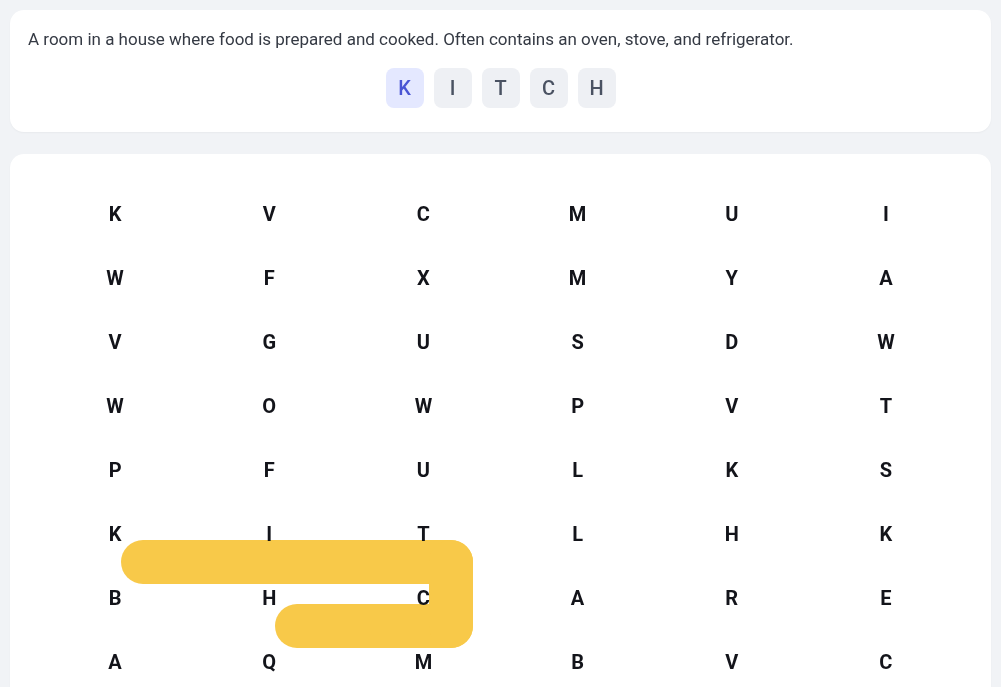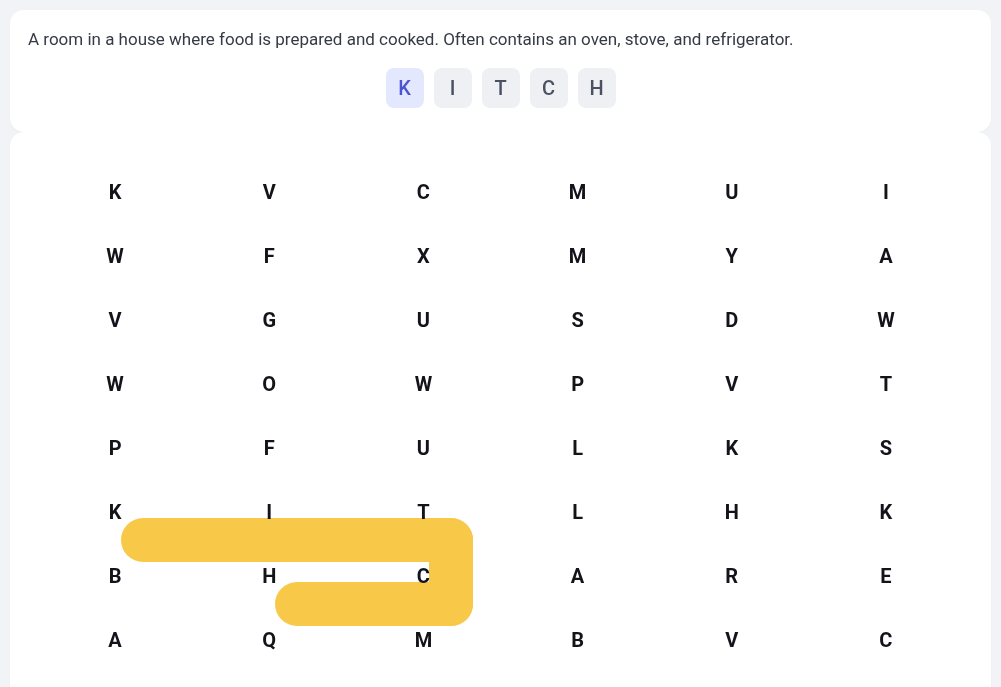--- a/index.html
+++ b/index.html
@@ -7,20 +7,21 @@
     font-family: -apple-system, BlinkMacSystemFont, "Segoe UI", Roboto, Arial, sans-serif;
     background: #f1f3f6;
     padding: 10px;
     width: 1001px;
   }
   .card {
     background: #ffffff;
     border-radius: 14px;
     box-shadow: 0 1px 2px rgba(0,0,0,0.04);
     padding: 18px 18px 24px 18px;
+    margin-bottom: 22px;
   }
   .clue-text {
     color: #353a44;
     font-size: 17px;
     line-height: 1.3;
     margin-bottom: 18px;
   }
   .answer-row {
     display: flex;
     justify-content: center;

